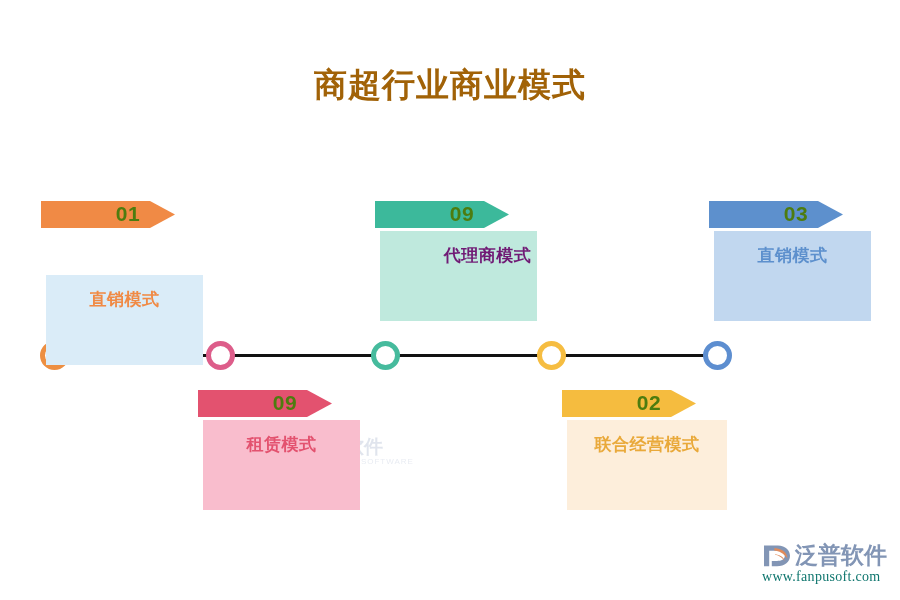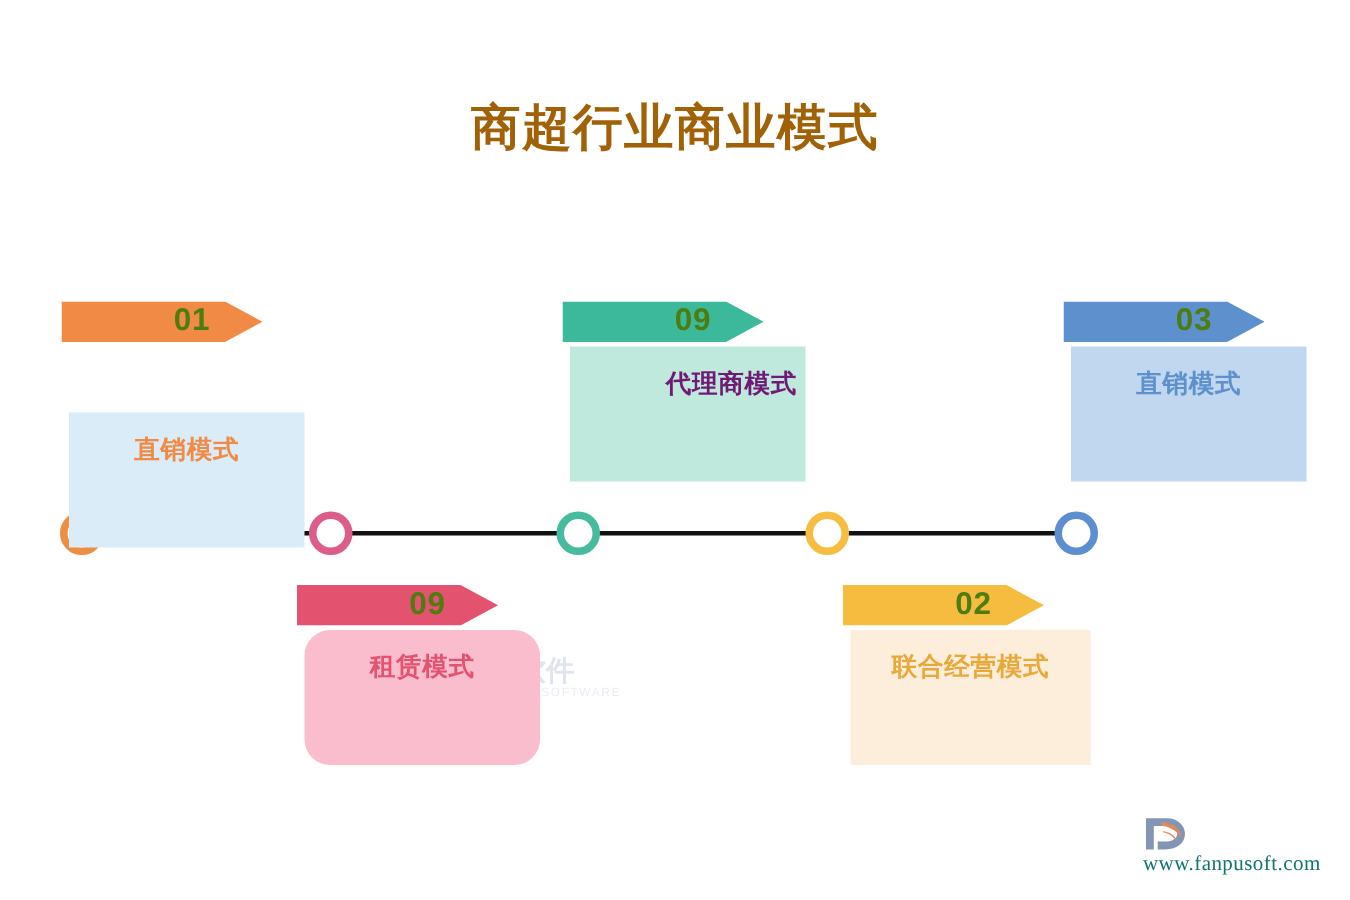--- a/index.html
+++ b/index.html
@@ -219,37 +219,38 @@
         <div class="banner-num" style="left: 57px;">03</div>
         <div class="body" style="width: 157px; height: 90px; background: rgb(193, 215, 239);">
           <div class="body-label" style="color: rgb(93, 144, 205); top: 13px;">直销模式</div>
         </div>
       </div>
       <div class="card" style="left: 198px; top: 390px; width: 164px; height: 120px;">
         <svg class="banner" width="134" height="27" viewBox="0 0 134 27">
           <polygon points="0,0 109,0 134,13.5 109,27 0,27" fill="#e3526f"></polygon>
         </svg>
         <div class="banner-num" style="left: 57px;">09</div>
-        <div class="body" style="width: 157px; height: 90px; background: rgb(249, 189, 205); border-radius: 17px;">
+        <div class="body" style="width: 157px; height: 90px; background: rgb(249, 189, 205);">
           <div class="body-label" style="color: rgb(227, 82, 111); top: 13px;">租赁模式</div>
         </div>
       </div>
       <div class="card" style="left: 562px; top: 390px; width: 164px; height: 120px;">
         <svg class="banner" width="134" height="27" viewBox="0 0 134 27">
           <polygon points="0,0 109,0 134,13.5 109,27 0,27" fill="#f5bc3f"></polygon>
         </svg>
         <div class="banner-num" style="left: 57px;">02</div>
         <div class="body" style="width: 160px; height: 90px; background: rgb(253, 238, 219);">
           <div class="body-label" style="color: rgb(233, 169, 58); top: 13px;">联合经营模式</div>
         </div>
       </div>
     </div>
 
   <div class="brand">
     <svg class="brand-mark" viewBox="0 0 34 30">
       <path d="M2 4 L18 4 C27 4 32 10 32 16 C32 23 26 28 17 28 L11 28 L11 22 L17 22 C22 22 26 20 26 16 C26 12 22 10 17 10 L8 10 L8 28 L2 28 Z" fill="#8295b5"></path>
       <path d="M14 7 C24 8 29 13 29 19 C25 13 19 10 14 10 Z" fill="#e08a5a"></path>
       <path d="M15 14 C22 15 25 18 26 22 C22 17 18 15 15 15 Z" fill="#e08a5a"></path>
     </svg>
+    <div class="brand-cn">泛普软件</div>
     <div class="brand-url">www.fanpusoft.com</div>
   </div>
 
 </div>
 
 </body></html>

